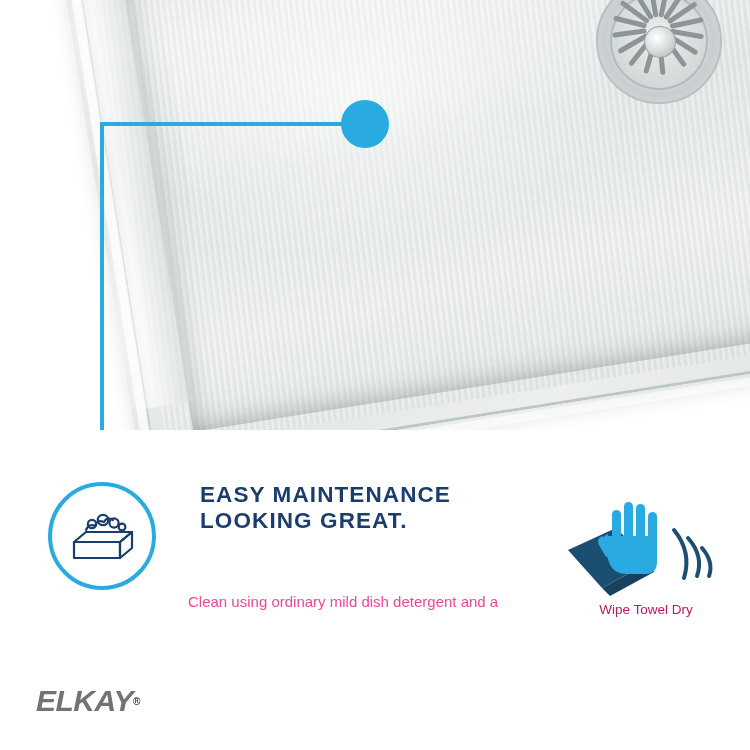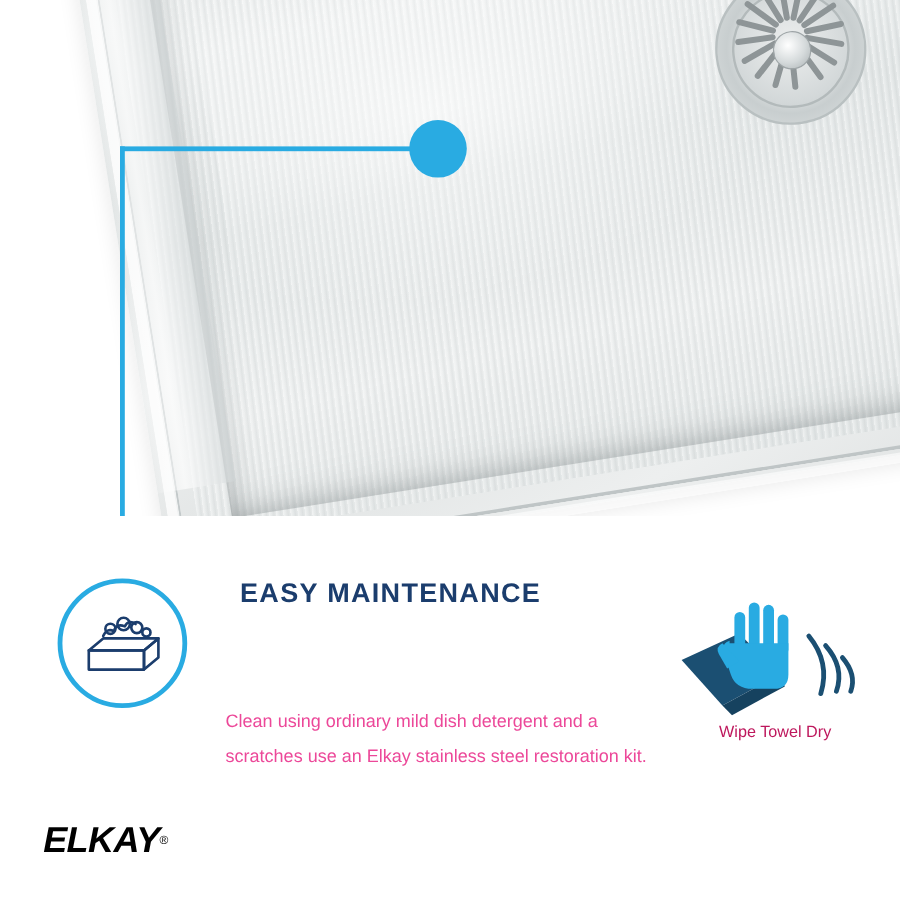--- a/index.html
+++ b/index.html
@@ -246,21 +246,21 @@
     position: absolute;
     left: 36px;
     top: 684px;
     height: 34px;
   }
   .logo-text {
     font-family: "Liberation Sans", sans-serif;
     font-weight: bold;
     font-size: 30px;
     letter-spacing: -0.5px;
-    color: #000000;
+    color: #737373;
     font-style: italic;
   }
   .logo-reg {
     font-size: 10px;
     vertical-align: super;
     font-weight: normal;
     font-style: normal;
   }
 </style>
 </head>
@@ -315,25 +315,25 @@
           <circle cx="40" cy="38" r="4.2"></circle>
           <circle cx="51" cy="34" r="5.2"></circle>
           <circle cx="62" cy="37" r="4.6"></circle>
           <circle cx="70" cy="41" r="3.4"></circle>
         </g>
       </svg>
     </div>
 
     <div class="headline">
       <div>EASY MAINTENANCE</div>
+      <div>LOOKING GREAT.</div>
     </div>
 
     <div class="bodytext">
       <div>Clean using ordinary mild dish detergent and a</div>
-      <div>scratches use an Elkay stainless steel restoration kit.</div>
     </div>
 
     <div class="wipe-block">
       <svg width="170" height="120" viewBox="0 0 170 120" aria-hidden="true">
 
         <path d="M10 58 L58 36 L92 70 L44 96 Z" fill="#1b4f72"></path>
         <path d="M44 96 L92 70 L96 80 L52 104 Z" fill="#16425f"></path>
 
         <g fill="#29abe2">
           <rect x="54" y="18" width="9" height="36" rx="4.5"></rect>

